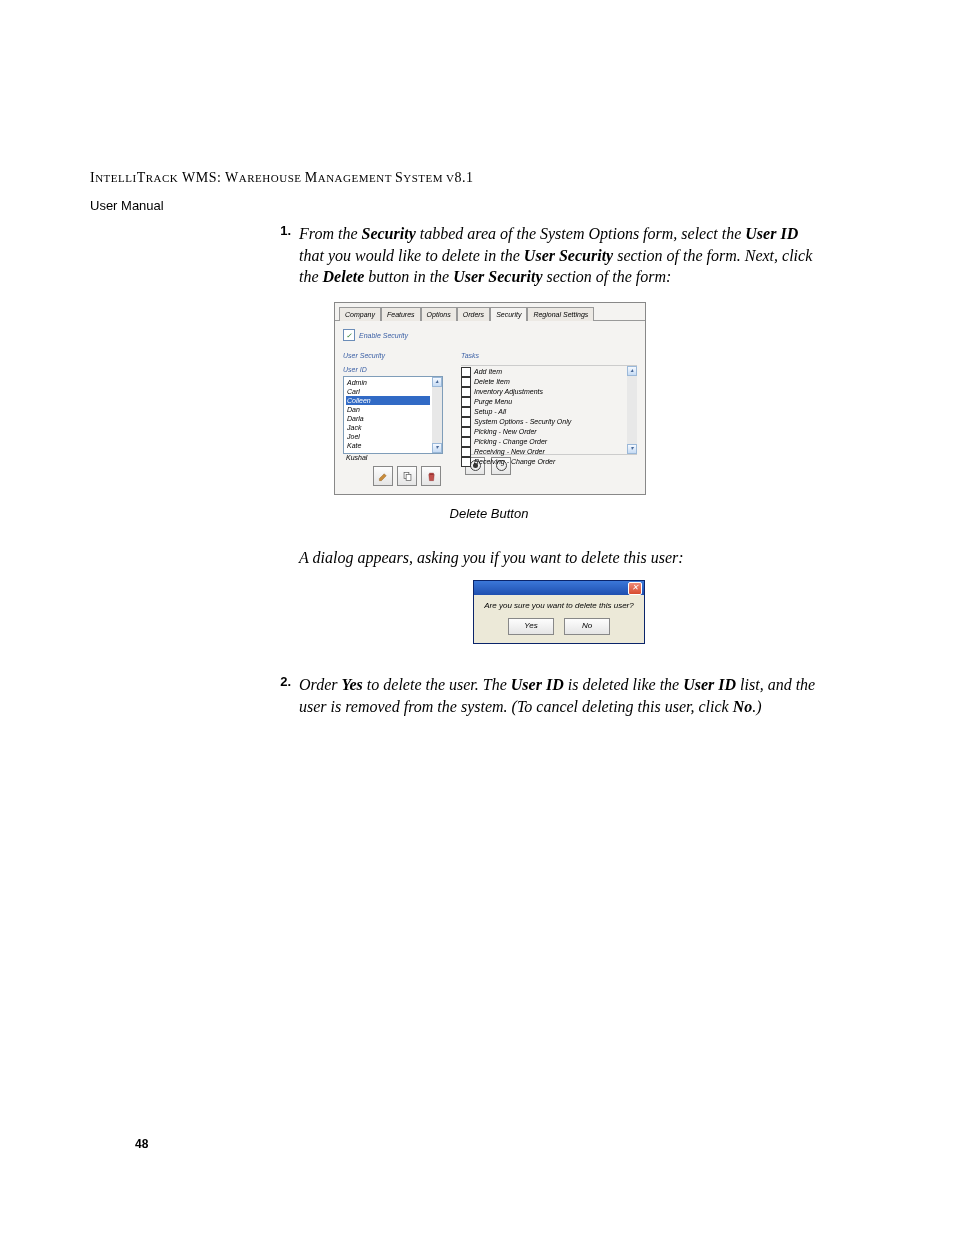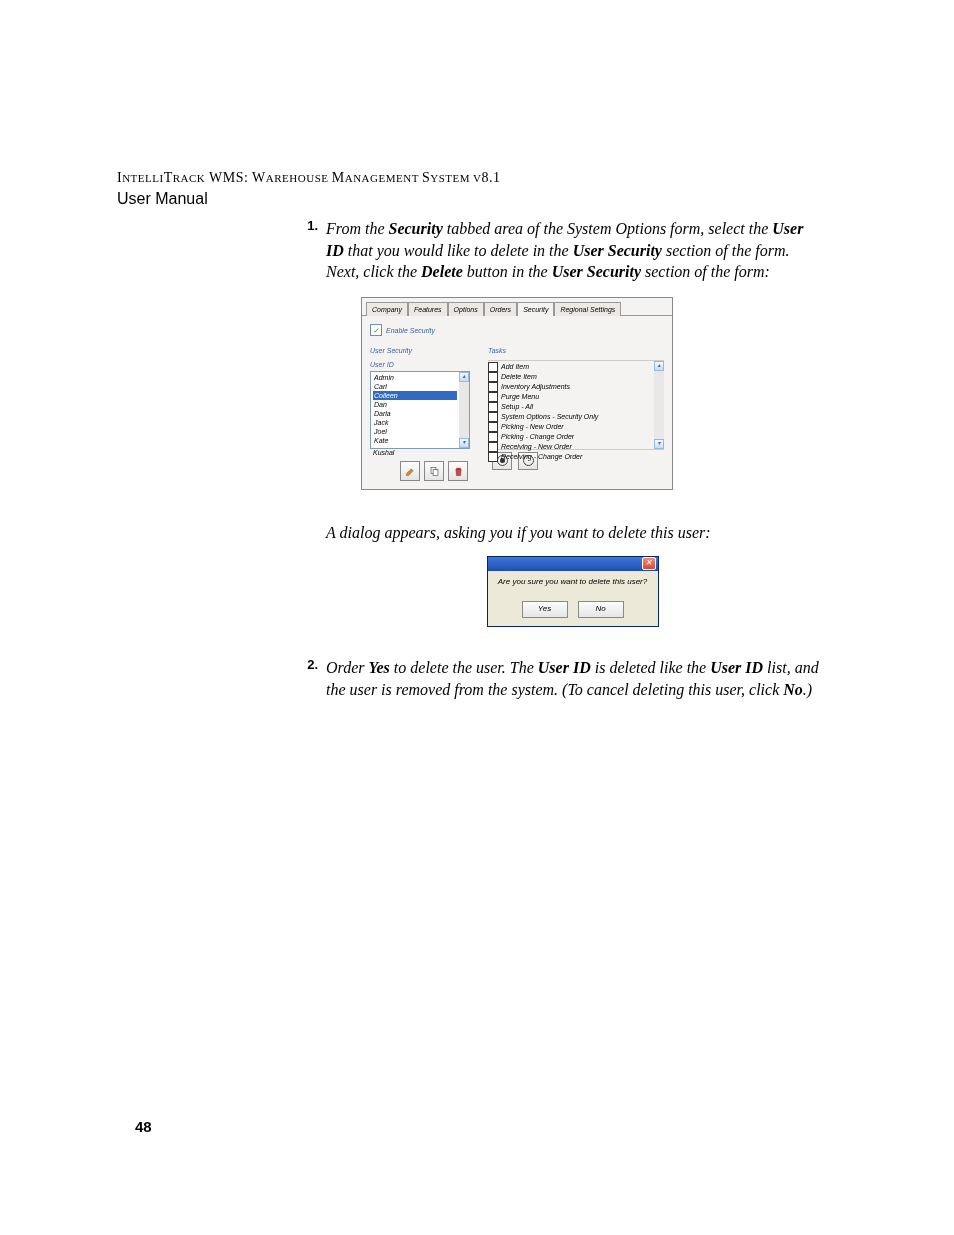--- a/index.html
+++ b/index.html
@@ -4,33 +4,33 @@
 <style>
   body {
     margin: 0;
     padding: 0;
     background: #fff;
     font-family: "Times New Roman", Times, serif;
     color: #000;
     width: 954px;
   }
   .page {
-    padding: 170px 135px 60px 117px;
+    padding: 170px 135px 60px 90px;
     box-sizing: border-box;
     min-height: 1235px;
     position: relative;
   }
   .header-title {
     font-size: 14px;
     letter-spacing: 0.5px;
   }
   .header-sub {
     font-family: Arial, Helvetica, sans-serif;
-    font-size: 16px;
-    margin-top: 4px;
+    font-size: 13px;
+    margin-top: 12px;
   }
   .body-col {
     margin-left: 175px;
     margin-top: 10px;
   }
   ol.steps {
     list-style: none;
     padding: 0;
     margin: 0;
   }
@@ -269,43 +269,43 @@
     font-size: 8px;
     line-height: 9px;
     text-align: center;
     border-radius: 2px;
   }
   .dlg-body {
     padding: 6px 6px 8px 6px;
     text-align: center;
   }
   .dlg-msg {
-    margin-bottom: 14px;
+    margin-bottom: 6px;
   }
   .dlg-btns {
     display: flex;
     justify-content: center;
     gap: 10px;
   }
   .dlg-btn {
     border: 1px solid #888;
     background: linear-gradient(#fdfdfd,#e5e5e5);
     width: 44px;
     height: 15px;
     line-height: 13px;
     text-align: center;
     font-size: 8px;
   }
 
   .pagenum {
     position: absolute;
-    bottom: 100px;
+    bottom: 84px;
     left: 135px;
     font-family: Arial, Helvetica, sans-serif;
-    font-size: 15px;
+    font-size: 12px;
     font-weight: bold;
   }
 
   
   .iconbtn svg { width: 11px; height: 11px; }
 </style>
 </head>
 <body>
 
 <div class="page">
@@ -435,22 +435,23 @@
                         <span class="dot filled"></span>
                       </span>
                     <span class="radiobtn">
                         <span class="dot"></span>
                       </span>
                   </div>
                 </div>
               </div>
             </div>
           </div>
-
-          <div style="margin-top:32px">A dialog appears, asking you if you want to delete this user:</div>
+          <div class="caption" style="margin-left:35px;width:310px">Delete Button</div>
+
+          <div style="margin-top:24px">A dialog appears, asking you if you want to delete this user:</div>
 
           
           <div class="dialog-wrap">
             <div class="dialog">
               <div class="titlebar">
                 <div class="x">✕</div>
               </div>
               <div class="dlg-body">
                 <div class="dlg-msg">Are you sure you want to delete this user?</div>
                 <div class="dlg-btns">

